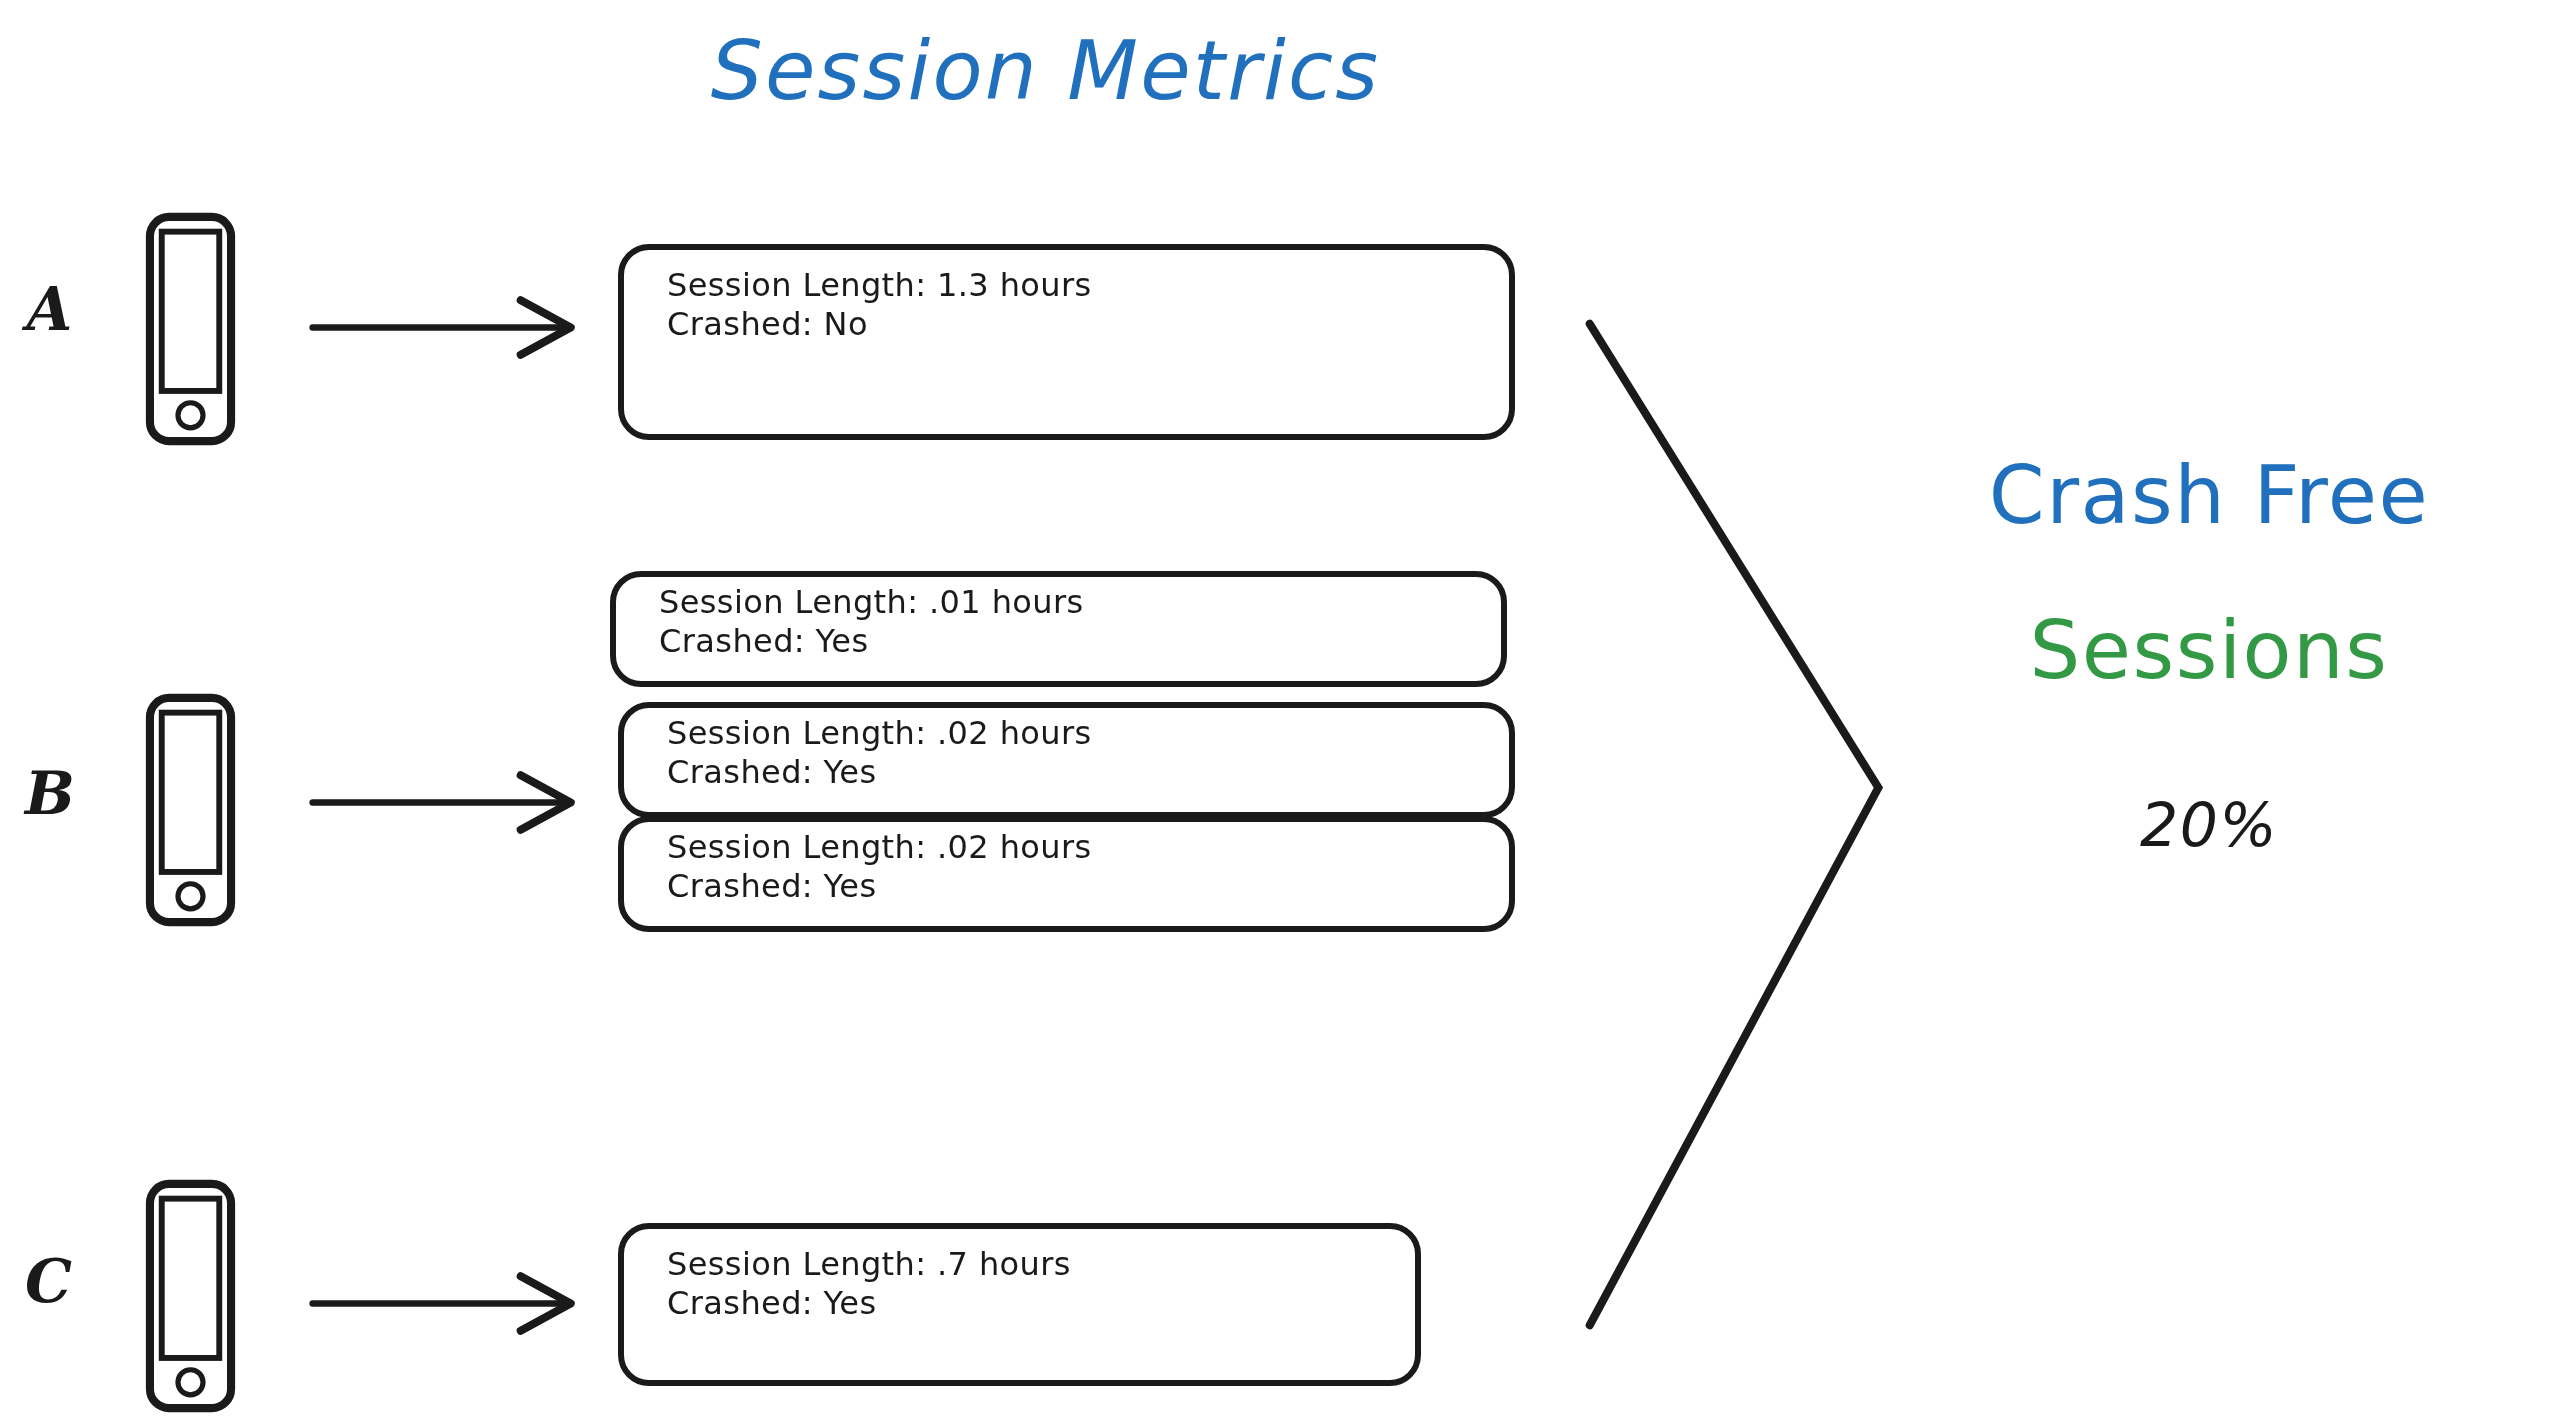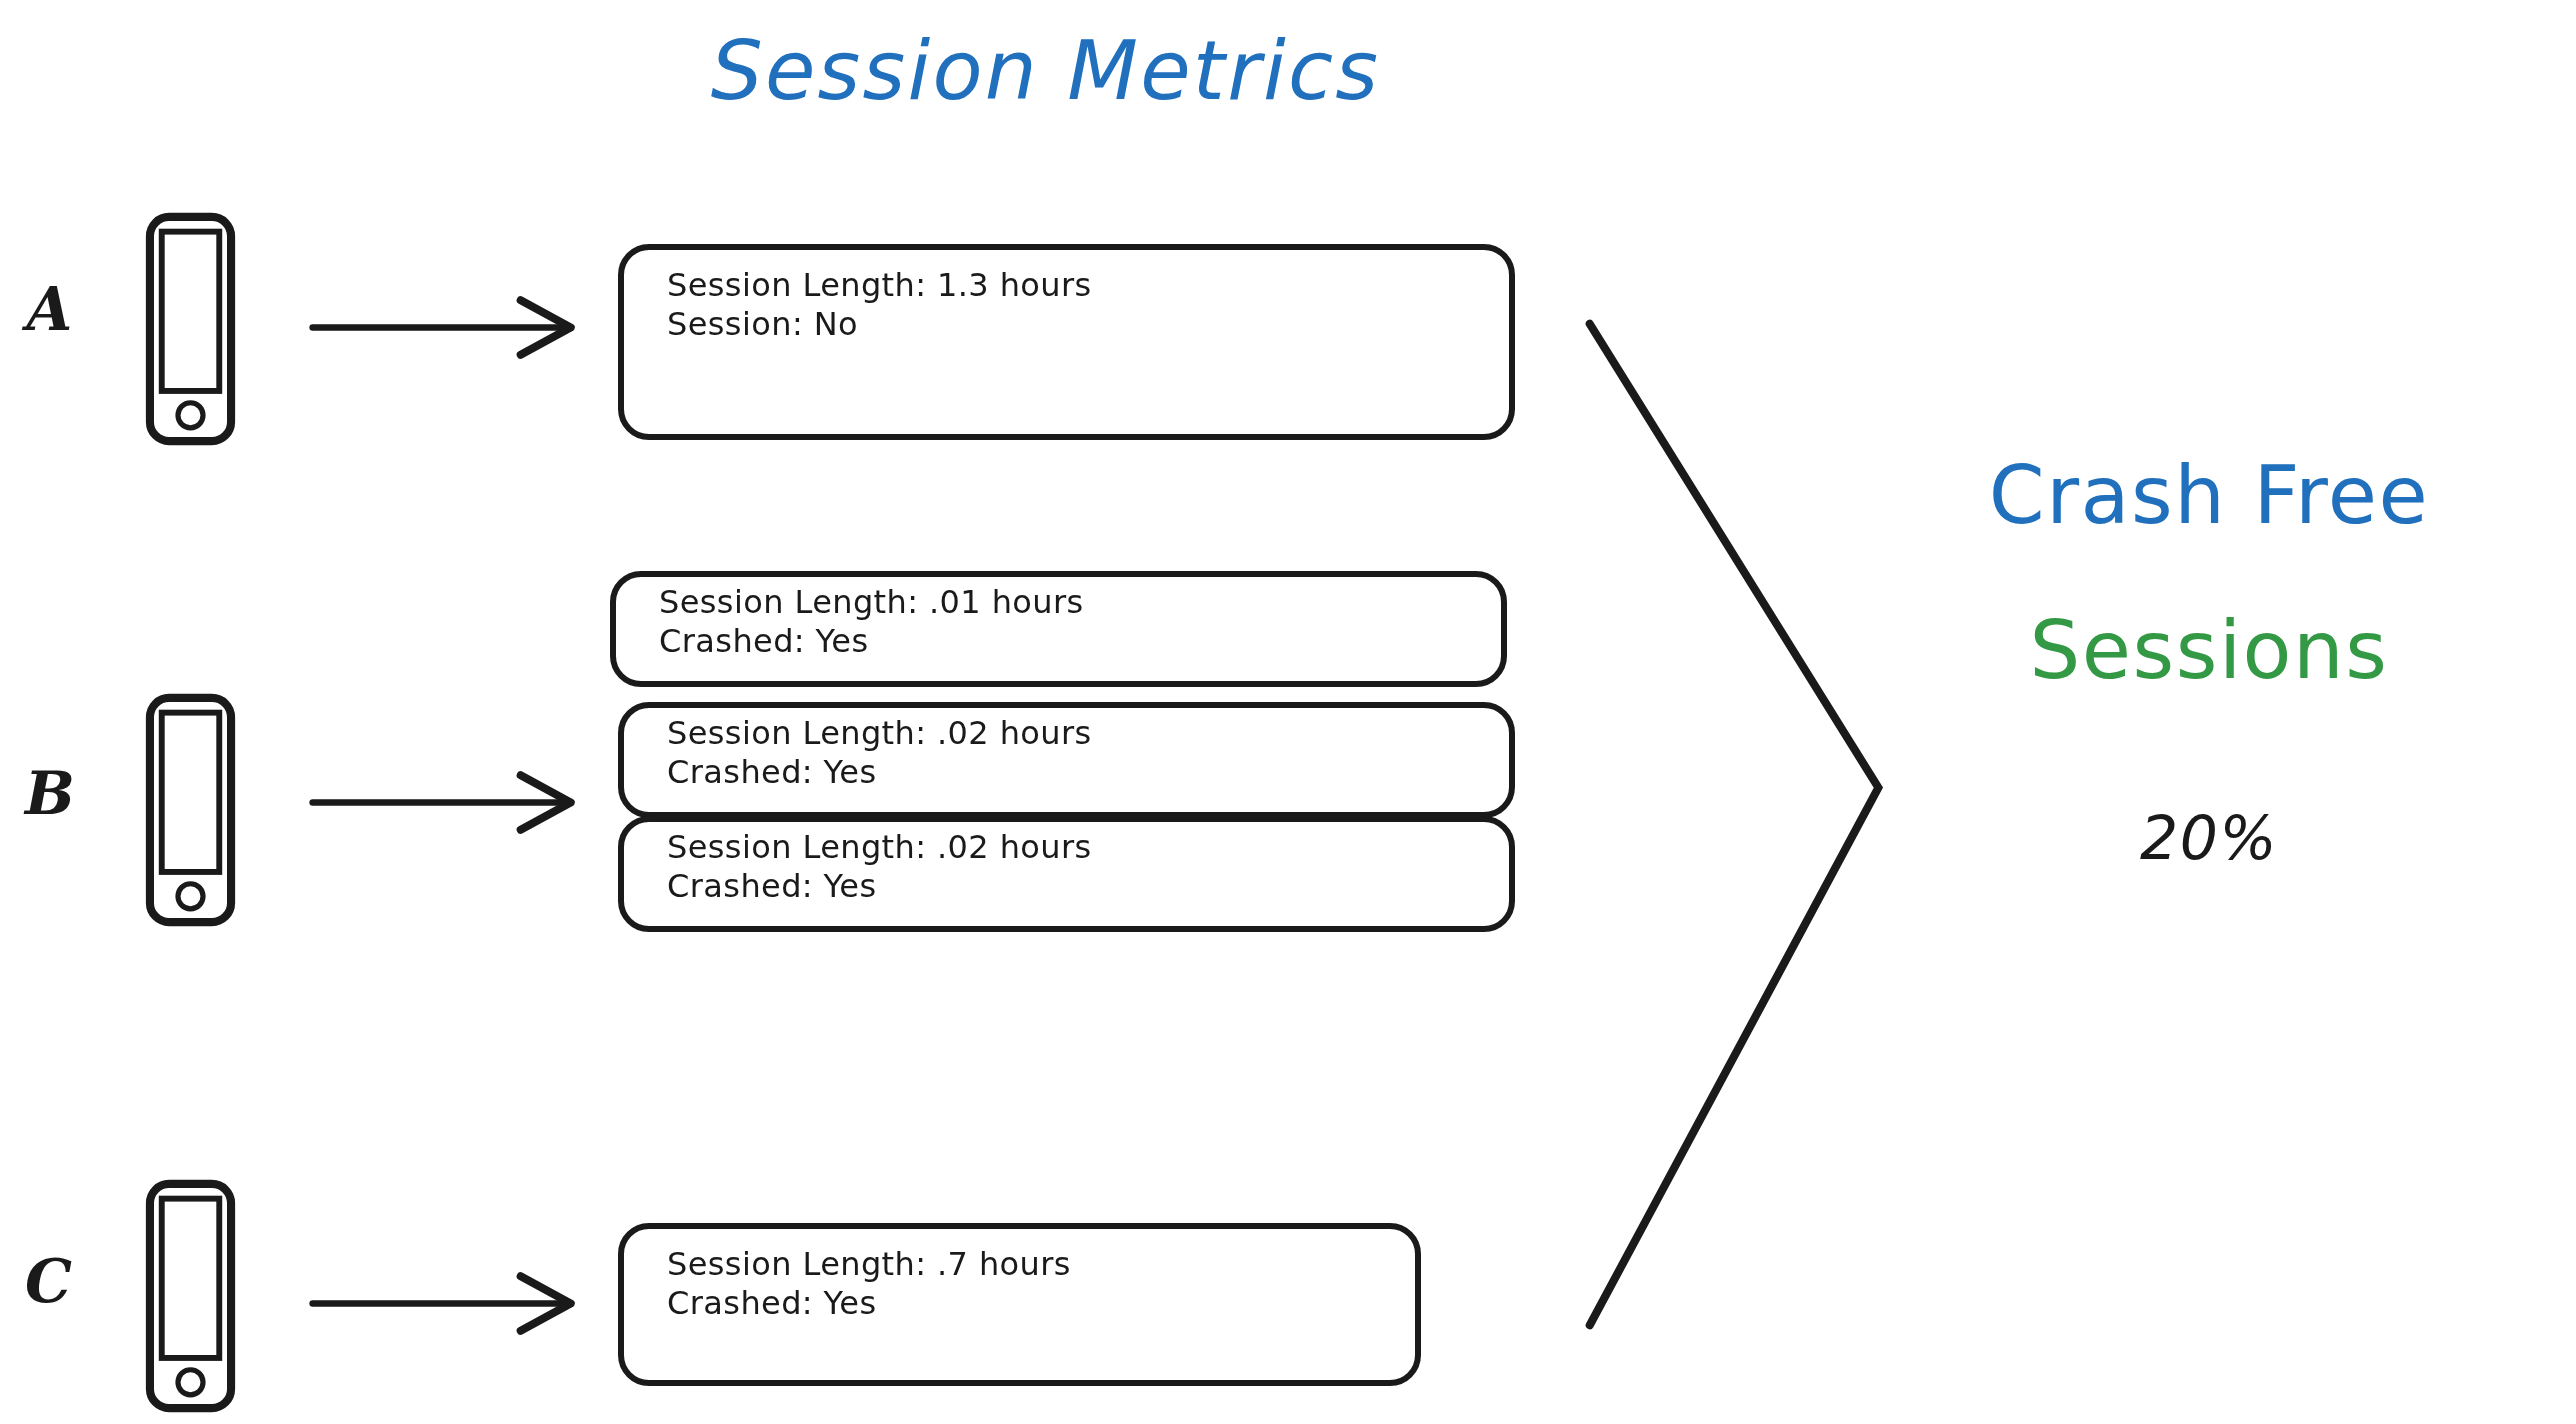--- a/index.html
+++ b/index.html
@@ -129,21 +129,21 @@
 
   <div class="flow-arrow" style="left:309px; top:287px;">
     <svg width="272" height="81" viewBox="0 0 370 110">
       <line x1="5" y1="55" x2="352" y2="55" stroke="#1a1a1a" stroke-width="9" stroke-linecap="round"></line>
       <polyline points="288,18 356,55 288,92" fill="none" stroke="#1a1a1a" stroke-width="11" stroke-linecap="round" stroke-linejoin="round"></polyline>
     </svg>
   </div>
 
   <div class="session-card" style="left:618px; top:244px; width:897px; height:196px;">
     <div class="card-line">Session Length: 1.3 hours</div>
-    <div class="card-line">Session: No</div>
+    <div class="card-line">Crashed: No</div>
   </div>
 
   <div class="device-label" style="left:25px; top:764px;">B</div>
 
   <div class="phone-icon" style="left:144px; top:692px;">
     <svg width="93" height="236" viewBox="0 0 126 320">
       <rect x="8" y="8" width="110" height="304" rx="26" ry="26" fill="#ffffff" stroke="#1a1a1a" stroke-width="11"></rect>
       <rect x="24" y="28" width="78" height="216" fill="#ffffff" stroke="#1a1a1a" stroke-width="8"></rect>
       <circle cx="63" cy="277" r="17" fill="#ffffff" stroke="#1a1a1a" stroke-width="7"></circle>
     </svg>
@@ -196,16 +196,16 @@
   <div class="aggregate-chevron">
     <svg width="324" height="1031" viewBox="0 0 440 1400">
       <polyline points="20,20 412,650 20,1380" fill="none" stroke="#1a1a1a" stroke-width="11" stroke-linecap="round" stroke-linejoin="miter"></polyline>
     </svg>
   </div>
 
   <div class="result-line blue" style="left:1841px; top:456px;">Crash Free</div>
 
   <div class="result-line green" style="left:1841px; top:611px;">Sessions</div>
 
-  <div class="result-value" style="left:1841px; top:795px;margin-top:13px;">20%</div>
+  <div class="result-value" style="left:1841px; top:795px;">20%</div>
 
 </div>
 
 
 </body></html>

